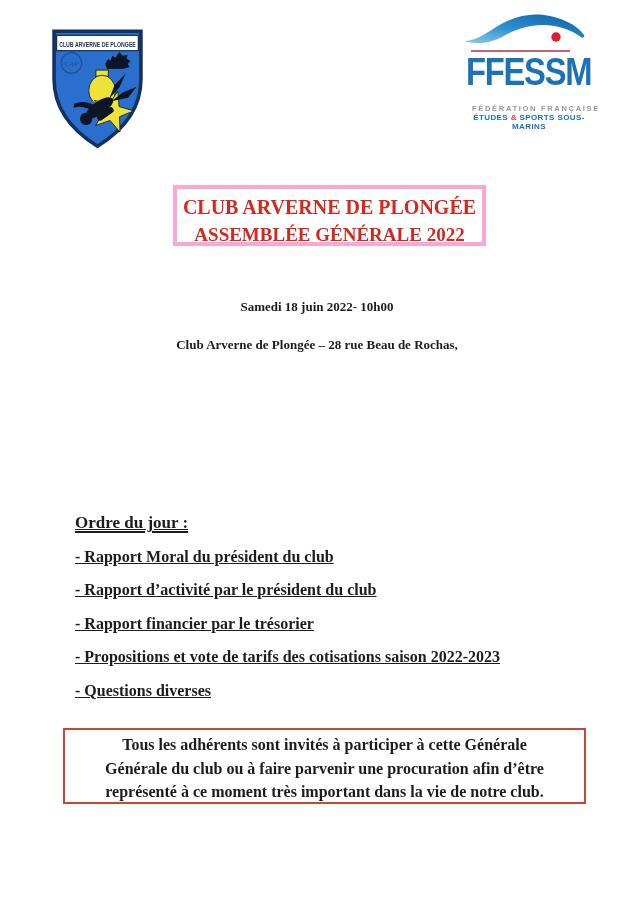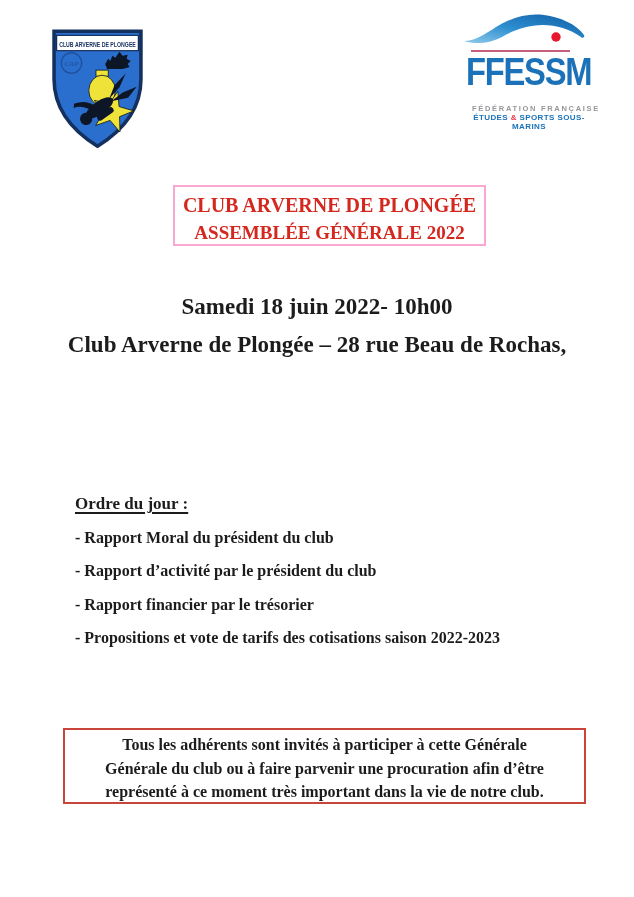--- a/index.html
+++ b/index.html
@@ -28,31 +28,31 @@
   }
   .ffessm .etudes {
     position:absolute; left:0; top:105px; width:142px; text-align:center;
     font-size:8px; color:#1b72b8; letter-spacing:0.4px; font-weight:bold;
   }
   .ffessm .etudes .amp { color:#e8334a; }
 
   
   .title-box {
     position:absolute; left:173px; top:185px; width:313px; height:61px;
-    border:2px solid #f9a8d4; text-align:center; padding-top:5px;
+    border:4px solid #f9a8d4; text-align:center; padding-top:5px;
   }
   .title-box .t1 { font-size:20px; font-weight:bold; color:#d4271e; line-height:27px; }
   .title-box .t2 { font-size:19px; font-weight:bold; color:#d4271e; line-height:27px; }
 
   
   .event { position:absolute; left:0; top:288px; width:634px; text-align:center; }
-  .event div { font-size:23px; font-weight:bold; line-height:37.5px; white-space:nowrap; }
+  .event div { font-size:13px; font-weight:bold; line-height:37.5px; white-space:nowrap; }
 
   
-  .agenda { position:absolute; left:75px; top:487px; width:540px; }
+  .agenda { position:absolute; left:75px; top:506px; width:540px;text-decoration:underline; }
   .agenda .head {
     font-size:17px; font-weight:bold; line-height:33.5px;
     text-decoration:underline; text-decoration-thickness:1.5px; text-underline-offset:3px;
   }
   .agenda .item { font-size:16px; font-weight:bold; line-height:33.5px; white-space:nowrap; }
 
   
   .notice {
     position:absolute; left:63px; top:728px; width:523px; height:76px;
     border:2px solid #c9453c; text-align:center; padding-top:3px;
@@ -115,20 +115,21 @@
     <div>Samedi 18 juin 2022- 10h00</div>
     <div>Club Arverne de Plongée – 28 rue Beau de Rochas,</div>
   </div>
 
   <div class="agenda">
     <div class="head">Ordre du jour :</div>
     <div class="item">- Rapport Moral du président du club</div>
     <div class="item">- Rapport d’activité par le président du club</div>
     <div class="item">- Rapport financier par le trésorier</div>
     <div class="item">- Propositions et vote de tarifs des cotisations saison 2022-2023</div>
+    <div class="item">- Questions diverses</div>
   </div>
 
   <div class="notice">
     <div>Tous les adhérents sont invités à participer à cette Générale</div>
     <div>Générale du club ou à faire parvenir une procuration afin d’être</div>
     <div>représenté à ce moment très important dans la vie de notre club.</div>
   </div>
 
 </div>
 

